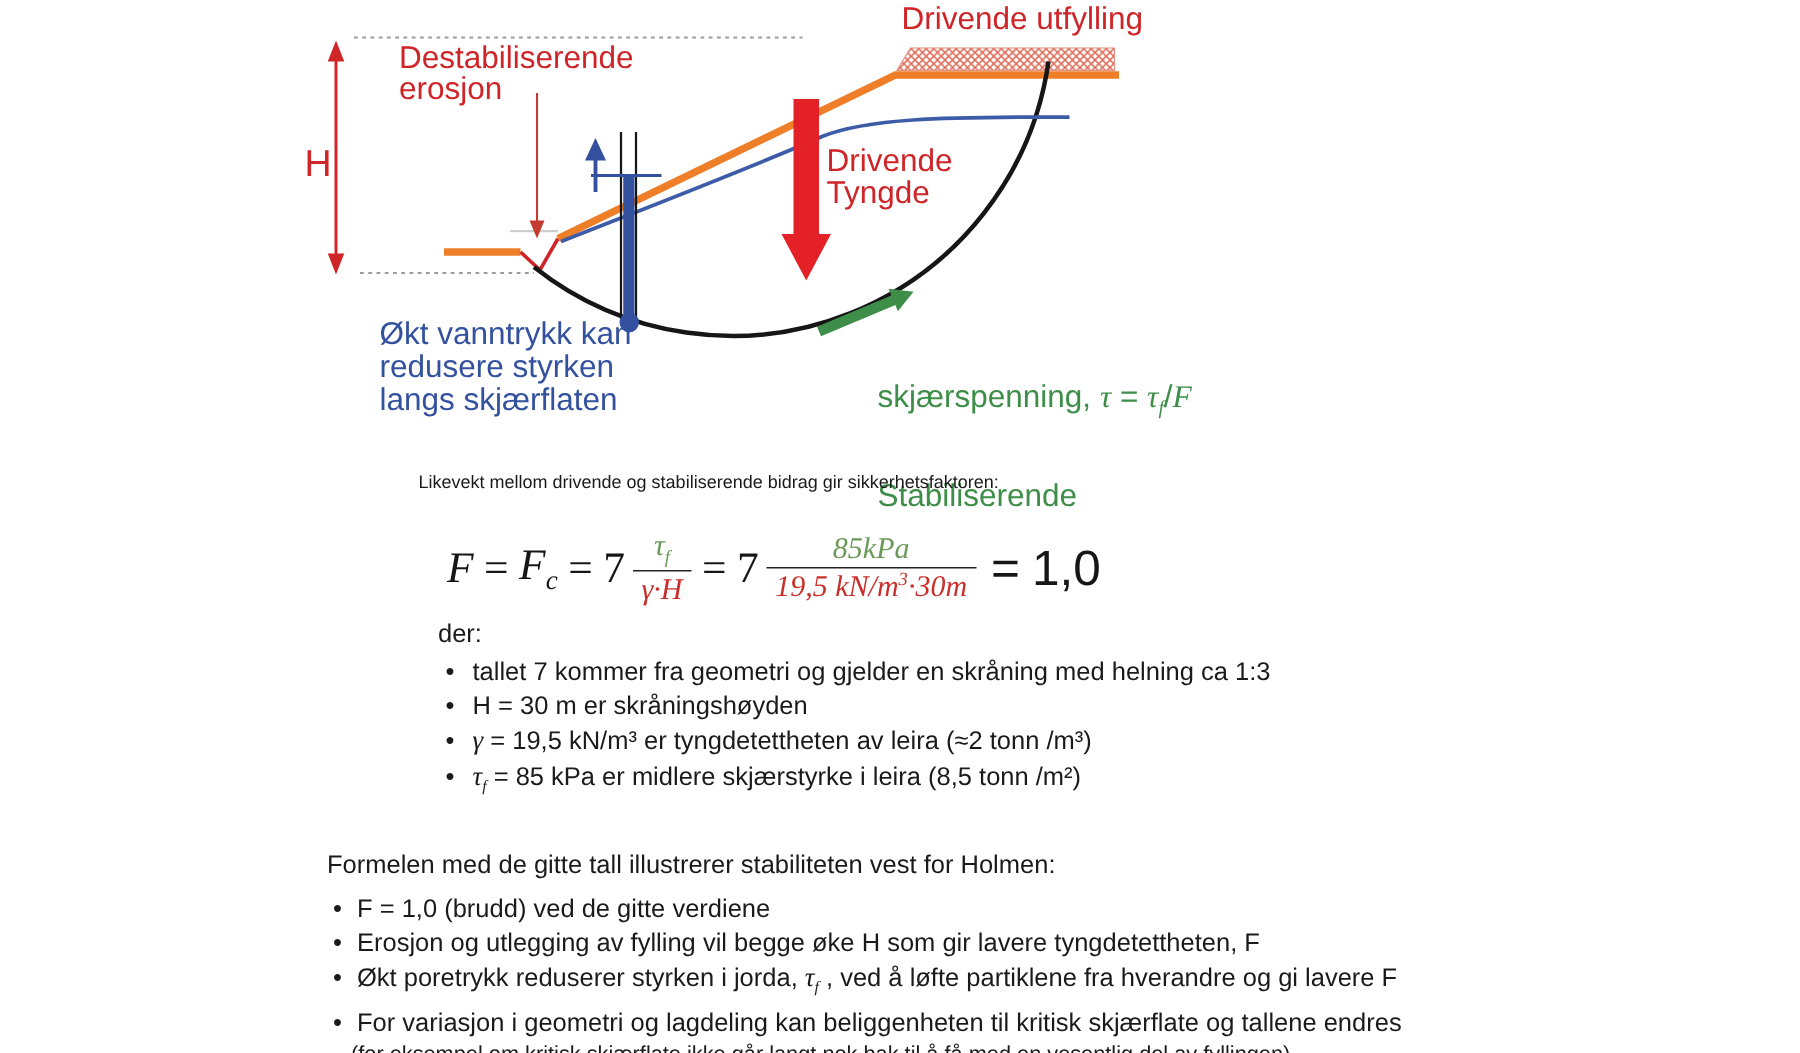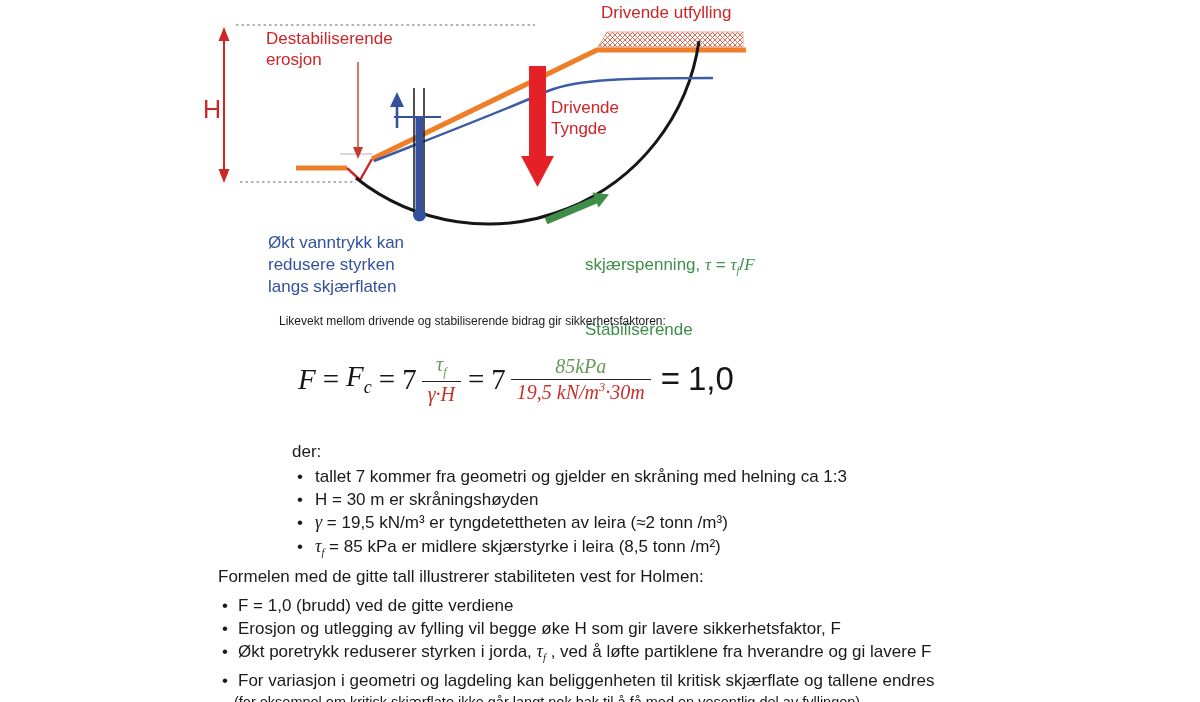--- a/index.html
+++ b/index.html
@@ -17,21 +17,21 @@
   .red-line-fill{fill:var(--red);}
   .orange-stroke{stroke:var(--orange);stroke-width:5;fill:none;stroke-linecap:butt;}
   .black-stroke{stroke:#161616;fill:none;}
   .blue-stroke{stroke:var(--blue_line);fill:none;}
   .blue-fill{fill:var(--blue);}
   .green-fill{fill:var(--green);}
   .green-stroke{stroke:var(--green);fill:none;}
   .hatch-edge{stroke:#e29182;stroke-width:0.8;}
 
   
-  .lbl{position:absolute;font-size:17px;line-height:21px;white-space:pre-line;}
+  .lbl{position:absolute;font-size:21px;line-height:21px;white-space:pre-line;}
   .lbl-red{color:var(--red);}
   .lbl-blue{color:var(--blue);line-height:22px;}
   .lbl-green{color:var(--green);line-height:19.5px;white-space:pre;}
   .lbl-h{color:var(--red);font-size:25px;line-height:25px;}
 
   .msym{font-family:"Liberation Serif","DejaVu Serif",serif;font-style:italic;}
   sub{font-size:62%;}
   sup{font-size:62%;}
 
   
@@ -45,21 +45,21 @@
   .f-eq{margin:0 7px;}
   .f-coef{margin-right:5px;}
   .frac{display:inline-flex;flex-direction:column;align-items:center;font-size:20px;line-height:1.12;font-style:italic;text-align:right;}
   .frac .bar{align-self:stretch;height:0;border-top:1.8px solid #222;margin:1px 0;}
   .frac .num,.frac .den{padding:0 6px;white-space:pre;}
   .f-green{color:var(--green_formula);}
   .f-red{color:var(--red_formula);}
   .f-final{font-family:"Liberation Sans","DejaVu Sans",sans-serif;font-size:33px;font-style:normal;color:#161616;}
   .f-final-eq{margin:0 8px 0 10px;}
 
-  .sec-der{position:absolute;left:292px;top:442px;font-size:17px;}
+  .sec-der{position:absolute;left:292px;top:413px;font-size:17px;}
   .sec-der .hdr{margin-bottom:4px;}
   .sec-concl{position:absolute;left:218px;top:567px;font-size:17px;}
   .sec-concl .hdr{margin-bottom:7px;}
   .row{display:flex;align-items:baseline;line-height:22.5px;white-space:pre;}
   .sec-concl .row{line-height:23px;}
   .dot{flex:none;width:18px;text-align:left;padding-left:5px;}
   .sec-concl .dot{width:16px;padding-left:4px;}
   .txt{white-space:pre;}
   .note{font-size:14.5px;line-height:20px;padding-left:16px;white-space:pre;}
   .m-inline{font-size:18px;}
@@ -123,21 +123,21 @@
       <polygon class="green-fill" points="609,194.5 598.6,207.5 592.4,192.5"></polygon>
     </g>
   </svg>
 
   <div class="lbl lbl-h" style="left:203px;top:97px;">H</div>
   <div class="lbl lbl-red" style="left:266px;top:28px;">Destabiliserende
 erosjon</div>
   <div class="lbl lbl-red" style="left:601px;top:2px;">Drivende utfylling</div>
   <div class="lbl lbl-red" style="left:551px;top:97px;">Drivende
 Tyngde</div>
-  <div class="lbl lbl-blue" style="left:268px;top:212px;margin-top:20px;">Økt vanntrykk kan
+  <div class="lbl lbl-blue" style="left:253px;top:212px;">Økt vanntrykk kan
 redusere styrken
 langs skjærflaten</div>
 
   <div class="lbl lbl-green" style="left:585px;top:216px;">
     <div><span>skjærspenning, </span><span class="msym">τ</span><span> = </span><span class="msym">τ</span><sub class="msym">f</sub><span>/</span><span class="msym">F</span></div>
     <div><span>Stabiliserende</span></div>
   </div>
 
   <div class="sec-likevekt">Likevekt mellom drivende og stabiliserende bidrag gir sikkerhetsfaktoren:</div>
 
@@ -167,19 +167,19 @@
     <div class="hdr">der:</div>
     <div class="row"><span class="dot">•</span><span class="txt">tallet 7 kommer fra geometri og gjelder en skråning med helning ca 1:3</span></div>
     <div class="row"><span class="dot">•</span><span class="txt">H = 30 m er skråningshøyden</span></div>
     <div class="row"><span class="dot">•</span><span class="txt"><span class="msym m-inline">γ</span><span> = 19,5 kN/m³ er tyngdetettheten av leira (≈2 tonn /m³)</span></span></div>
     <div class="row"><span class="dot">•</span><span class="txt"><span class="msym m-inline">τ</span><sub class="msym">f</sub><span> = 85 kPa er midlere skjærstyrke i leira (8,5 tonn /m²)</span></span></div>
   </div>
 
   <div class="sec-concl">
     <div class="hdr">Formelen med de gitte tall illustrerer stabiliteten vest for Holmen:</div>
     <div class="row"><span class="dot">•</span><span class="txt">F = 1,0 (brudd) ved de gitte verdiene</span></div>
-    <div class="row"><span class="dot">•</span><span class="txt">Erosjon og utlegging av fylling vil begge øke H som gir lavere sikkerhetsfaktor, F</span></div>
+    <div class="row"><span class="dot">•</span><span class="txt">Erosjon og utlegging av fylling vil begge øke H som gir lavere tyngdetettheten, F</span></div>
     <div class="row"><span class="dot">•</span><span class="txt"><span>Økt poretrykk reduserer styrken i jorda, </span><span class="msym m-inline">τ</span><sub class="msym">f</sub><span> , ved å løfte partiklene fra hverandre og gi lavere F</span></span></div>
     <div class="row"><span class="dot">•</span><span class="txt">For variasjon i geometri og lagdeling kan beliggenheten til kritisk skjærflate og tallene endres</span></div>
     <div class="note">(for eksempel om kritisk skjærflate ikke går langt nok bak til å få med en vesentlig del av fyllingen)</div>
   </div>
 
 </div>
 
 </body></html>

